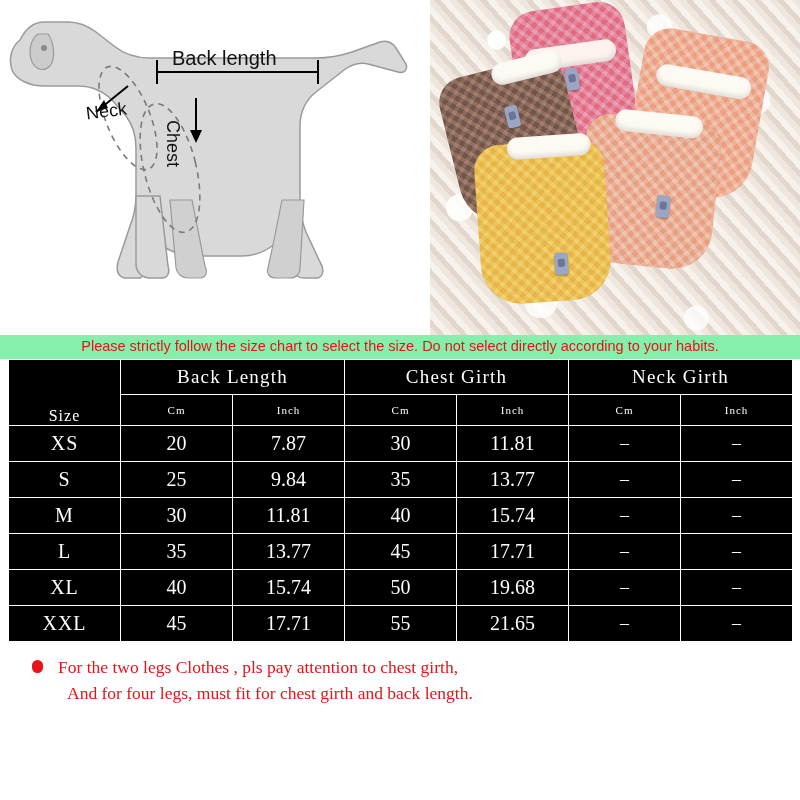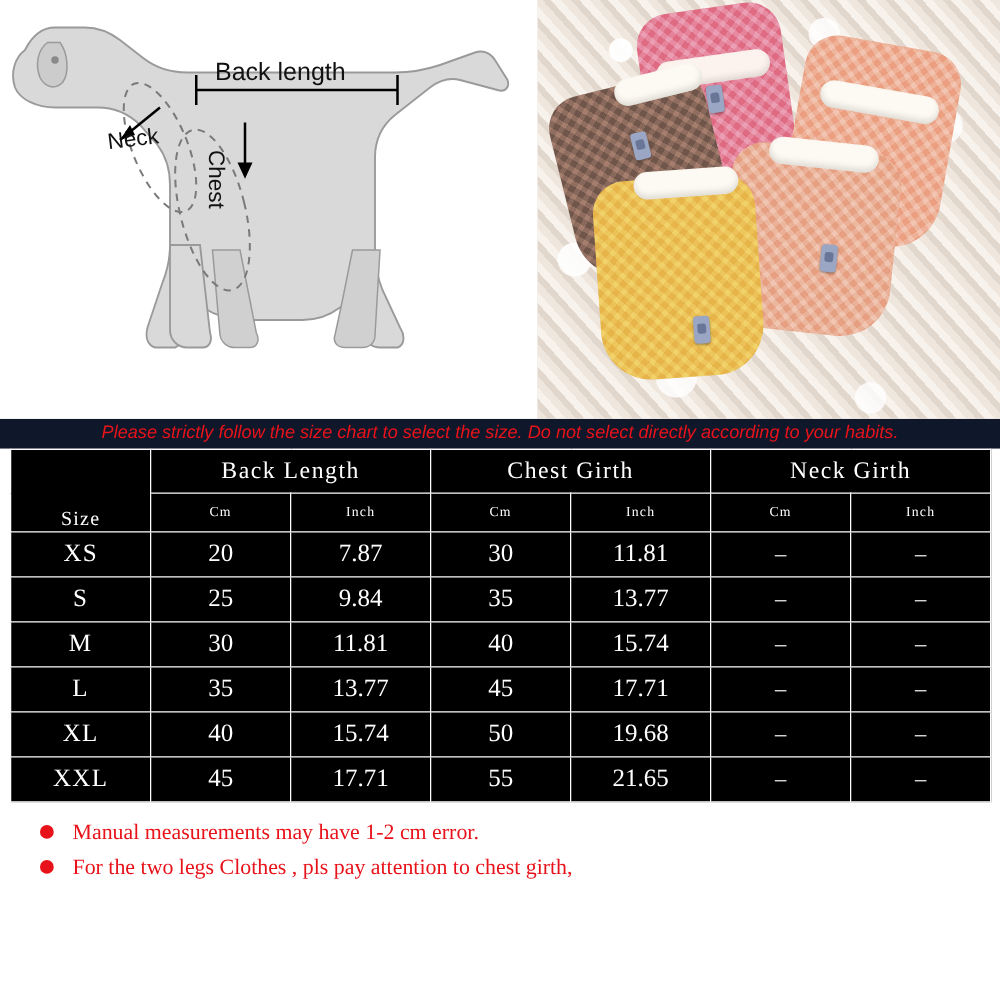--- a/index.html
+++ b/index.html
@@ -122,29 +122,28 @@
     height: 8px;
     border-radius: 2px;
     background: #6a7697;
   }
 
   
   .warning {
     box-sizing: border-box;
     width: 800px;
     height: 24px;
-    background: #0f172a;
+    background: #86efac;
     color: #e8131a;
     font-family: "Liberation Sans", sans-serif;
     font-size: 14.5px;
     text-align: center;
     line-height: 22px;
     white-space: nowrap;
     overflow: hidden;
-    font-style: italic;
   }
 
   
   .tablewrap {
     box-sizing: border-box;
     width: 800px;
     padding: 0 8px;
     background: #fff;
   }
   table.size {
@@ -422,21 +421,21 @@
           <td class="dash">–</td>
           <td class="dash">–</td>
         </tr>
       </tbody>
     </table>
   </div>
 
   <div class="notes">
     <div class="note">
       <span class="bullet"></span>
-      <span>Manual measurements may have 1-2 cm error.</span>
     </div>
     <div class="note">
       <span class="bullet"></span>
       <span>For the two legs Clothes , pls pay attention to chest girth,</span>
+      <span class="cont">And for four legs, must fit for chest girth and back length.</span>
     </div>
   </div>
 
 </div>
 
 </body></html>

